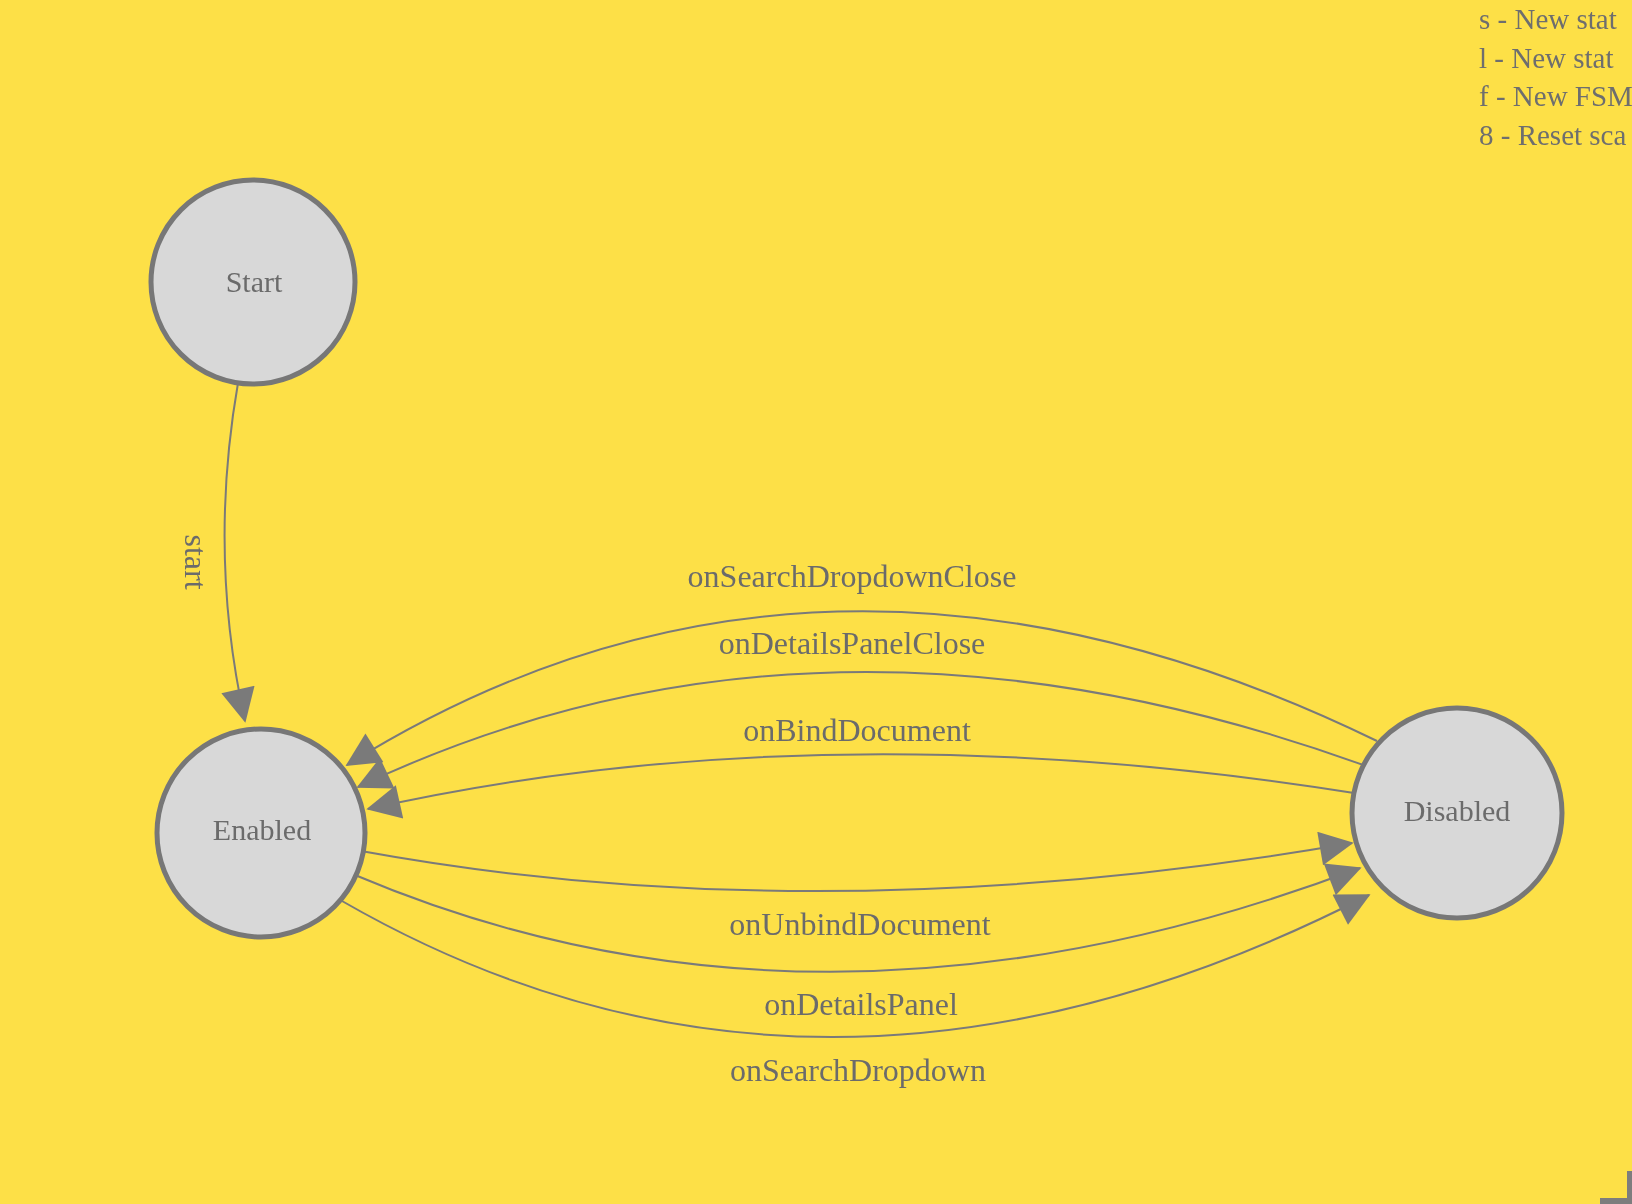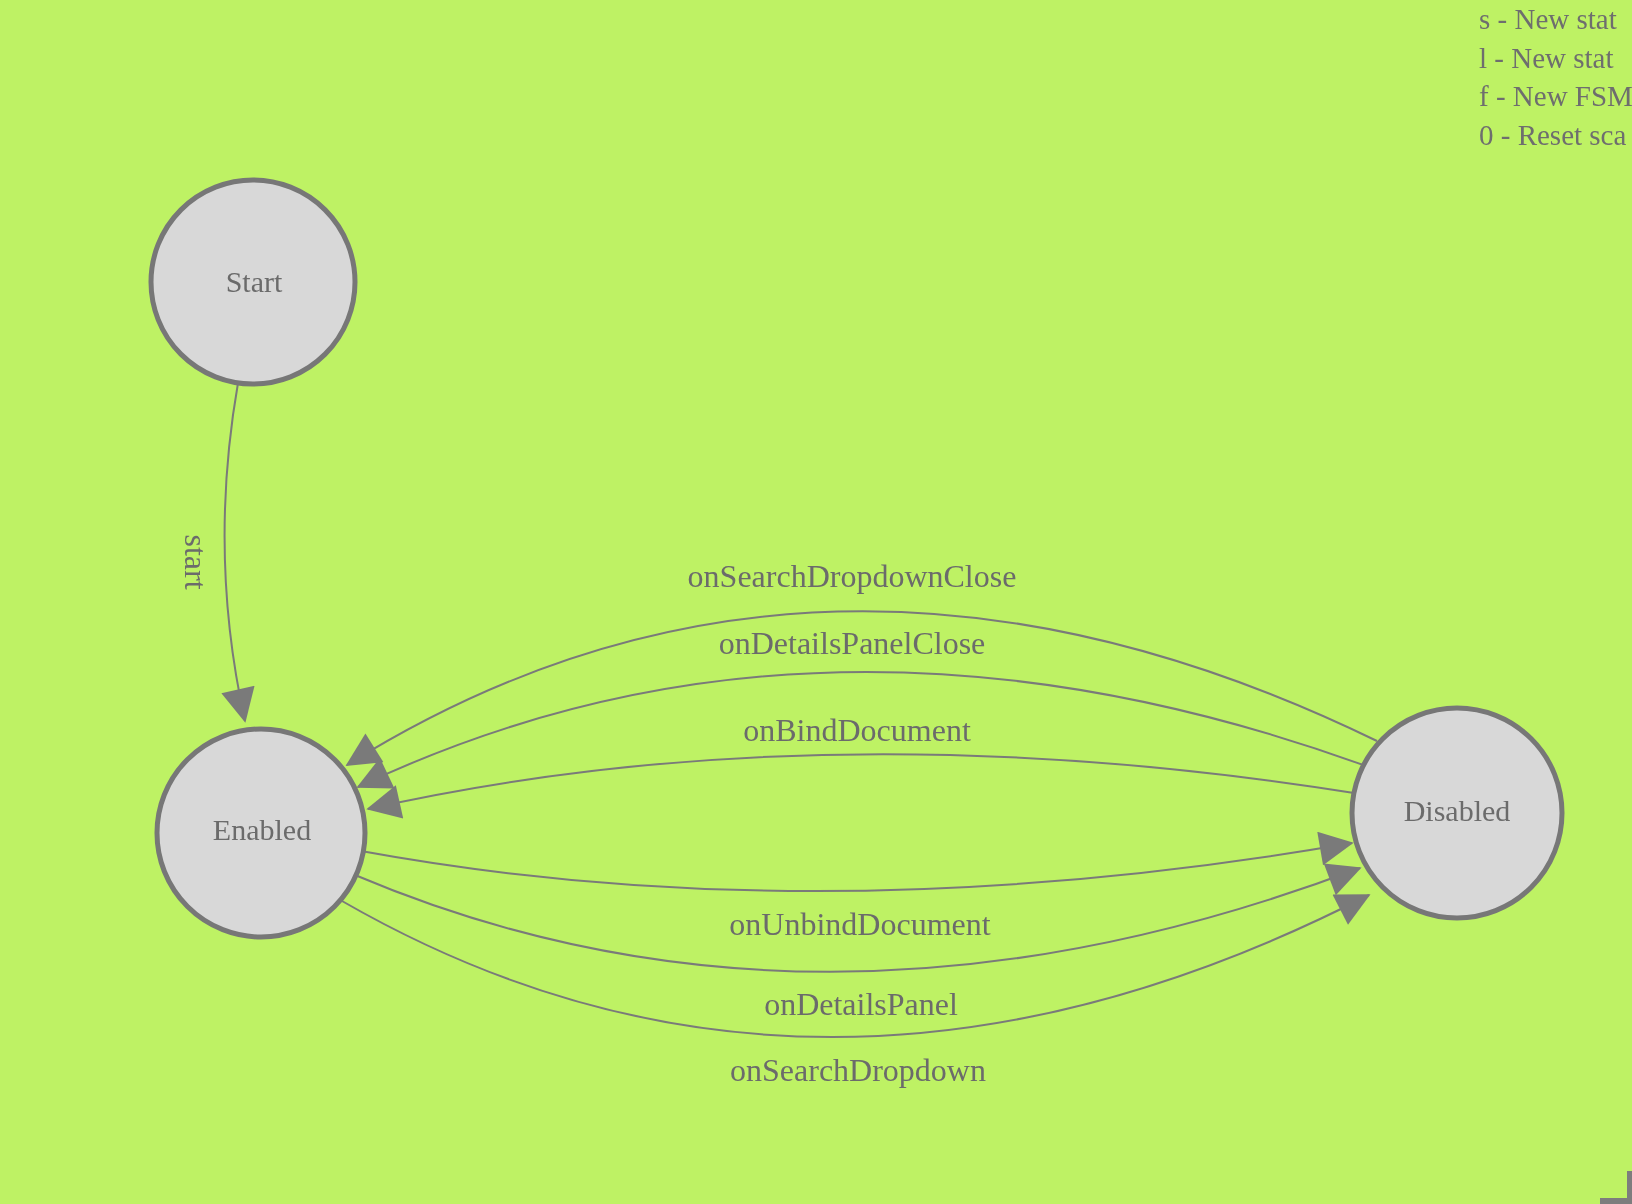--- a/index.html
+++ b/index.html
@@ -5,21 +5,21 @@
   html, body {
     margin: 0;
     padding: 0;
     background: #ffffff;
   }
   #canvas {
     position: relative;
     width: 1632px;
     height: 1204px;
     overflow: hidden;
-    background: #bef264;
+    background: #fde047;
     font-family: "Liberation Serif", serif;
   }
   
   .legend {
     position: absolute;
     left: 1479px;
     top: 0px;
     color: #6e6e6e;
     font-size: 29px;
     line-height: 38.5px;
@@ -56,21 +56,21 @@
 </style>
 </head>
 <body>
 
 <div id="canvas">
 
   <div class="legend">
     <div>s - New stat</div>
     <div>l - New stat</div>
     <div>f - New FSM</div>
-    <div>0 - Reset sca</div>
+    <div>8 - Reset sca</div>
   </div>
 
   <svg class="fsm" width="1632" height="1204" viewBox="0 0 1632 1204">
     <defs>
       <marker id="arrow" markerUnits="userSpaceOnUse" markerWidth="40" markerHeight="34" viewBox="0 0 10 10" refX="9.5" refY="5" orient="auto">
         <path d="M0,0 L10,5 L0,10 Z" fill="#7a7a7a"></path>
       </marker>
     </defs>
 
     <path class="edge" d="M 238 383 Q 208 555 245 721" marker-end="url(#arrow)"></path>

